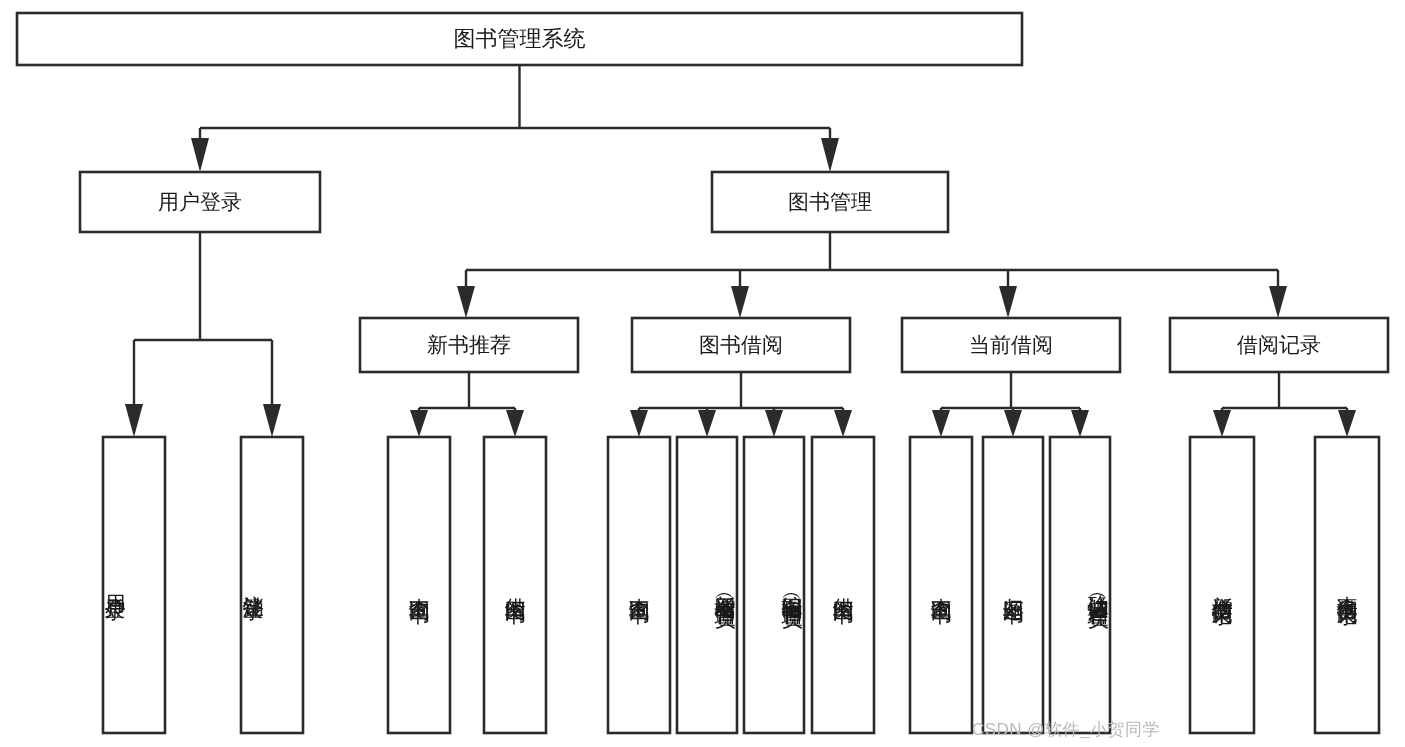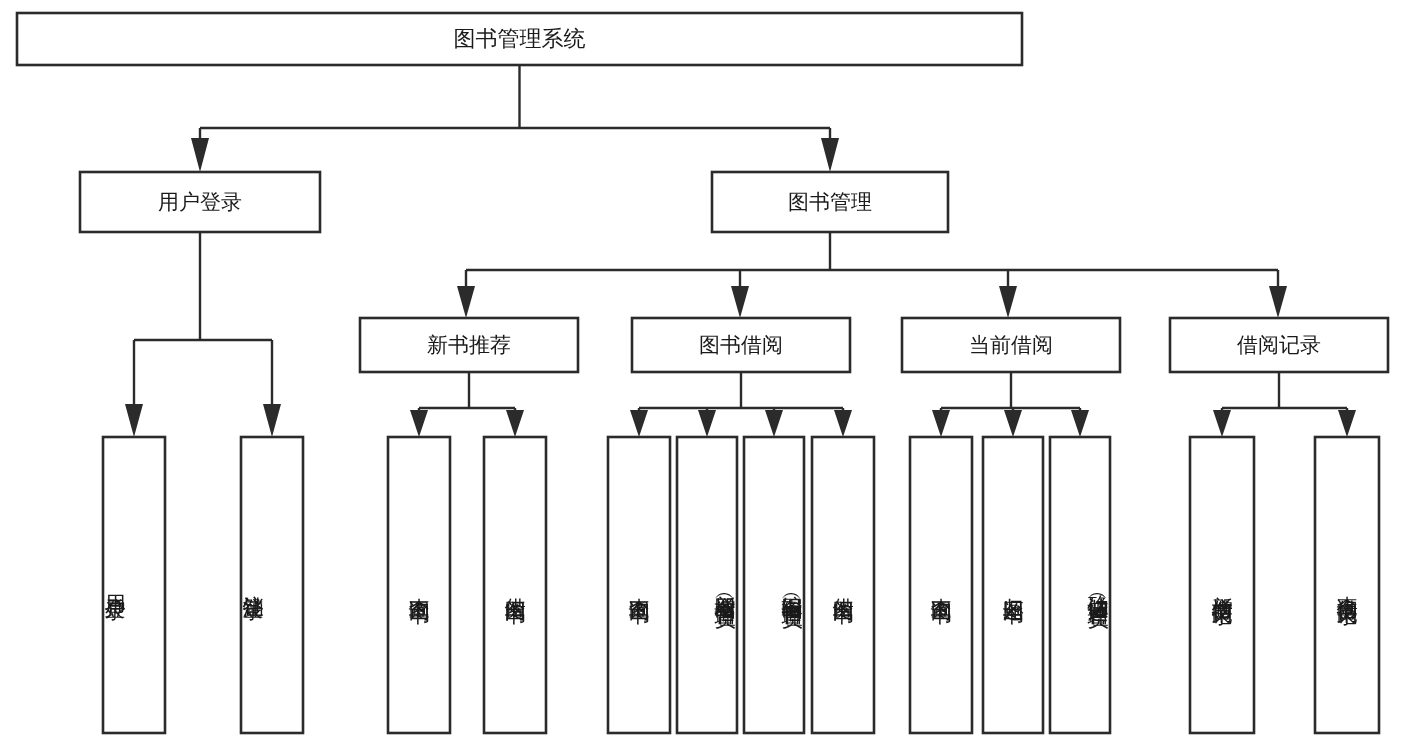--- a/index.html
+++ b/index.html
@@ -214,14 +214,15 @@
   <div class="leaf-label-box" style="left:608px; top:437px; width:62px; height:296px;">查询图书</div>
   <div class="leaf-label-box anchor-top" style="left:677px; top:437px; width:60px; height:296px;">新增图书（管理员）</div>
   <div class="leaf-label-box anchor-top" style="left:744px; top:437px; width:60px; height:296px;">编辑图书（管理员）</div>
   <div class="leaf-label-box" style="left:812px; top:437px; width:62px; height:296px;">借阅图书</div>
   <div class="leaf-label-box" style="left:910px; top:437px; width:62px; height:296px;">查询图书</div>
   <div class="leaf-label-box" style="left:983px; top:437px; width:60px; height:296px;">归还图书</div>
   <div class="leaf-label-box anchor-top" style="left:1050px; top:437px; width:60px; height:296px;">确认归还（管理员）</div>
   <div class="leaf-label-box" style="left:1190px; top:437px; width:64px; height:296px;">新增借阅记录</div>
   <div class="leaf-label-box" style="left:1315px; top:437px; width:64px; height:296px;">查询借阅记录</div>
 
+  <div id="watermark">CSDN @软件_小贺同学</div>
 
 </div>
 
 </body></html>

